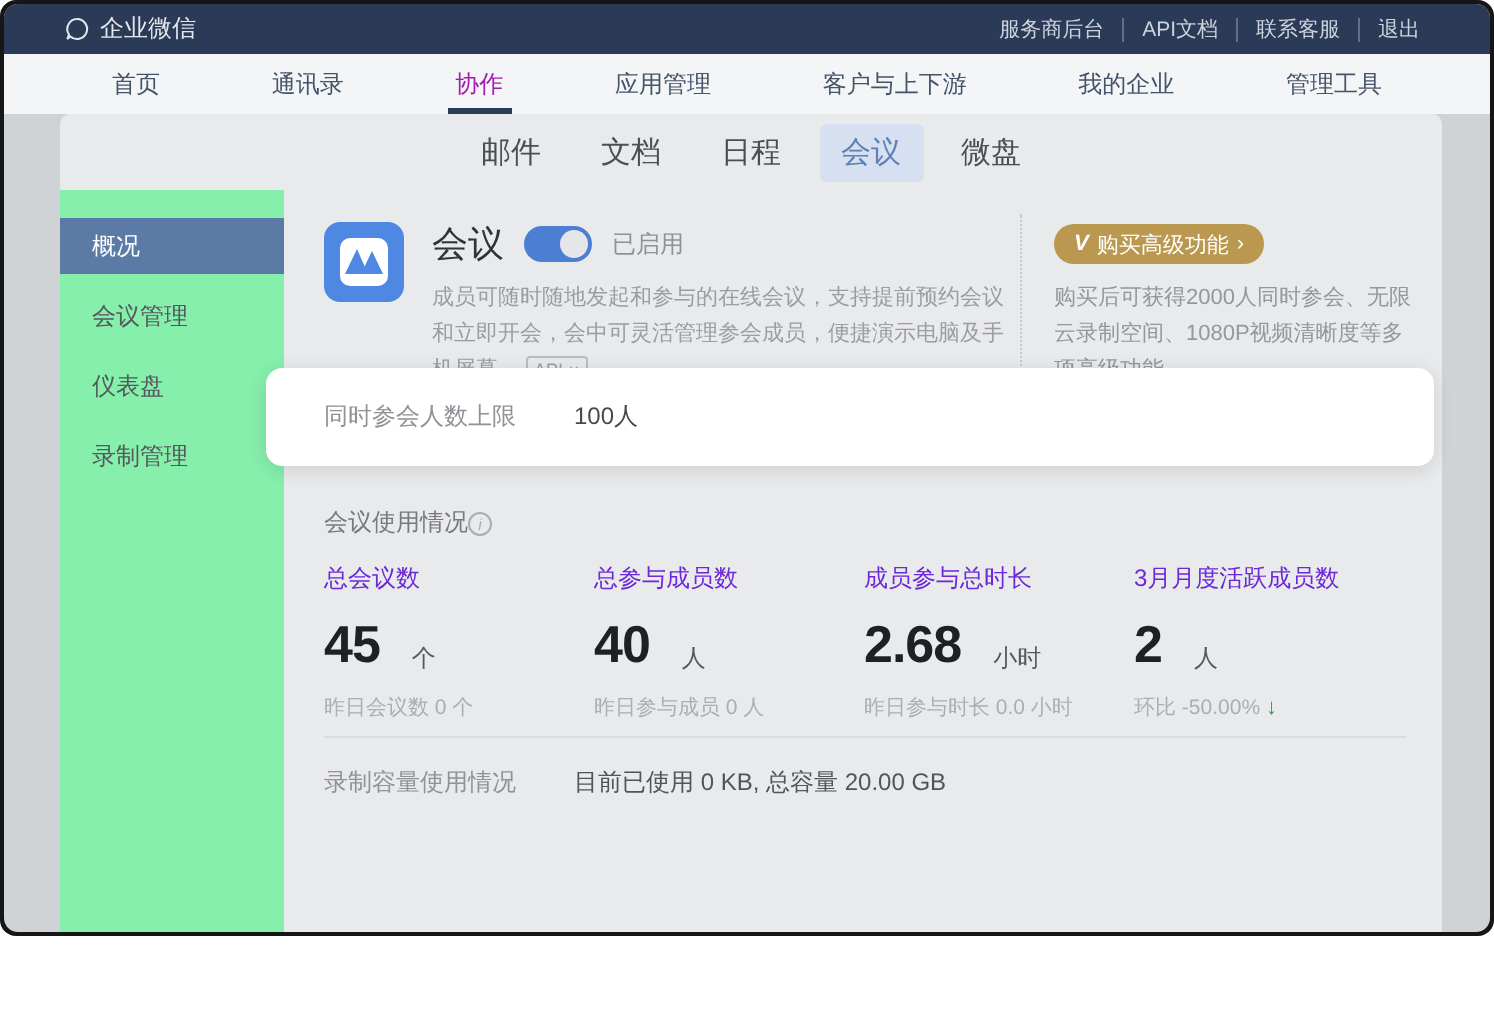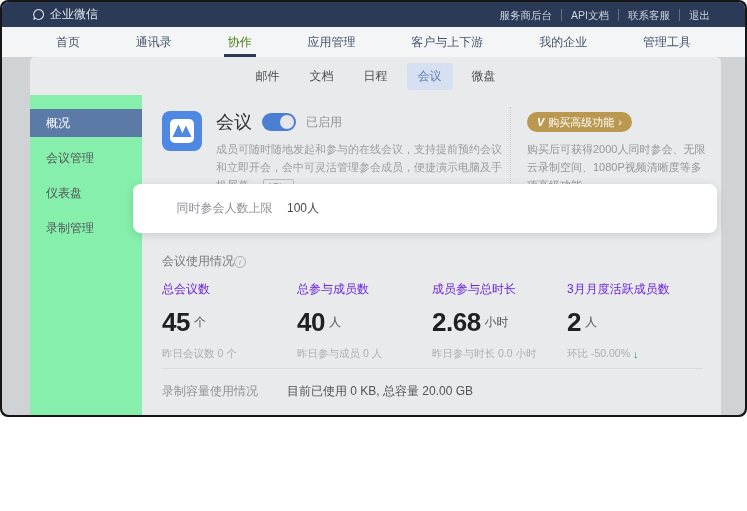--- a/index.html
+++ b/index.html
@@ -1,39 +1,39 @@
 <!DOCTYPE html>
 <html><head>
 <meta charset="utf-8">
 <style>
   html,body{margin:0;padding:0;background:#ffffff;}
-  .screen{position:relative;width:747px;height:417px;background:#161616;border-radius:8px;overflow:hidden;
+  .screen{position:relative;width:747px;height:468px;background:#161616;border-radius:8px;overflow:hidden;
           font-family:"Liberation Sans","DejaVu Sans",sans-serif;}
   .window{position:absolute;inset:2px;border-radius:7px;background:#cfd3d5;overflow:hidden;}
 
   
   .topbar{position:absolute;top:0;left:0;right:0;height:25px;background:#2b3a56;
           display:flex;align-items:center;justify-content:space-between;padding:0 26px 0 30px;box-sizing:border-box;}
   .logo{display:flex;align-items:center;gap:5px;color:#e3e8ef;font-size:12px;}
   .logo svg{display:block;}
   .toplinks{display:flex;align-items:center;font-size:10.5px;color:#ccd3df;}
   .toplinks .tlink{padding:0 9px;cursor:pointer;line-height:12px;}
   .toplinks .tlink + .tlink{border-left:1px solid rgba(255,255,255,.28);}
 
   
   .navbar{position:absolute;top:25px;left:0;right:0;height:30px;background:#f4f5f6;
           display:flex;justify-content:space-between;padding:0 46px;box-sizing:border-box;}
   .nav-item{display:flex;align-items:center;font-size:12px;color:#45536b;position:relative;padding:0 8px;cursor:pointer;}
-  .nav-item.active{color:#4d7c0f;}
+  .nav-item.active{color:#a21caf;}
   .nav-item.active::after{content:"";position:absolute;left:4px;right:4px;bottom:0;height:3px;background:#2b3a56;}
 
   
   .card{position:absolute;top:55px;left:28px;width:691px;height:442px;background:#e9eaec;border-radius:5px;overflow:hidden;}
   .tabs{height:38px;display:flex;align-items:center;justify-content:center;gap:8px;}
-  .tab{font-size:12px;color:#4b4e53;padding:5px 11px;border-radius:3px;cursor:pointer;}
+  .tab{font-size:15px;color:#4b4e53;padding:5px 11px;border-radius:3px;cursor:pointer;}
   .tab.active{background:#d7e0f0;color:#5e82b8;}
   .cardbody{display:flex;height:calc(100% - 38px);}
 
   
   .sidebar{width:112px;background:#86efac;padding-top:14px;box-sizing:border-box;flex:none;}
   .side-item{height:28px;line-height:28px;padding-left:16px;font-size:12px;color:#54575b;margin-bottom:7px;cursor:pointer;}
   .side-item.active{background:#5b7ba6;color:#ffffff;}
 
   .main{flex:1;position:relative;}
 
@@ -59,34 +59,34 @@
   .promo-btn .arrow{font-size:11px;}
   .promo-text{margin-top:8px;font-size:11px;line-height:18px;color:#94979b;width:180px;}
 
   
   .usage-title{position:absolute;top:158px;left:20px;display:flex;align-items:center;gap:0;font-size:12px;color:#77797d;}
   .info{width:12px;height:12px;border:1px solid #a9acb0;border-radius:50%;color:#a9acb0;font-size:8px;line-height:11px;
         text-align:center;box-sizing:border-box;font-style:italic;}
   .stats{position:absolute;top:186px;left:20px;display:flex;}
   .stat{width:135px;}
   .stat-label{font-size:12px;color:#6d28d9;}
-  .stat-value{margin-top:9px;display:flex;align-items:center;gap:4px;}
+  .stat-value{margin-top:9px;display:flex;align-items:flex-end;gap:16px;}
   .stat-num{font-size:26px;font-weight:bold;color:#1f2023;letter-spacing:-0.5px;}
   .stat-unit{font-size:12px;color:#55585c;}
   .stat-sub{margin-top:9px;font-size:10.5px;color:#abaeb3;display:flex;align-items:center;gap:3px;}
   .trend-down{color:#27a35f;font-size:11px;}
 
   .divider{position:absolute;top:273px;left:20px;right:18px;height:1px;background:#dadbdd;}
   .recording{position:absolute;top:288px;left:20px;display:flex;font-size:12px;}
   .rec-label{width:125px;color:#8f9296;flex:none;}
   .rec-value{color:#515458;}
 
   
   .band{position:absolute;top:182px;left:131px;width:584px;height:49px;background:#ffffff;border-radius:8px;
-        box-shadow:0 2px 10px rgba(0,0,0,0.12);display:flex;align-items:center;z-index:5;text-align:center;}
+        box-shadow:0 2px 10px rgba(0,0,0,0.12);display:flex;align-items:center;z-index:5;}
   .band-label{margin-left:29px;width:125px;font-size:12px;color:#8f9296;flex:none;}
   .band-value{font-size:12px;color:#46494d;}
 </style>
 </head>
 <body>
 
 <div class="screen">
   <div class="window">
 
     <div class="topbar">

